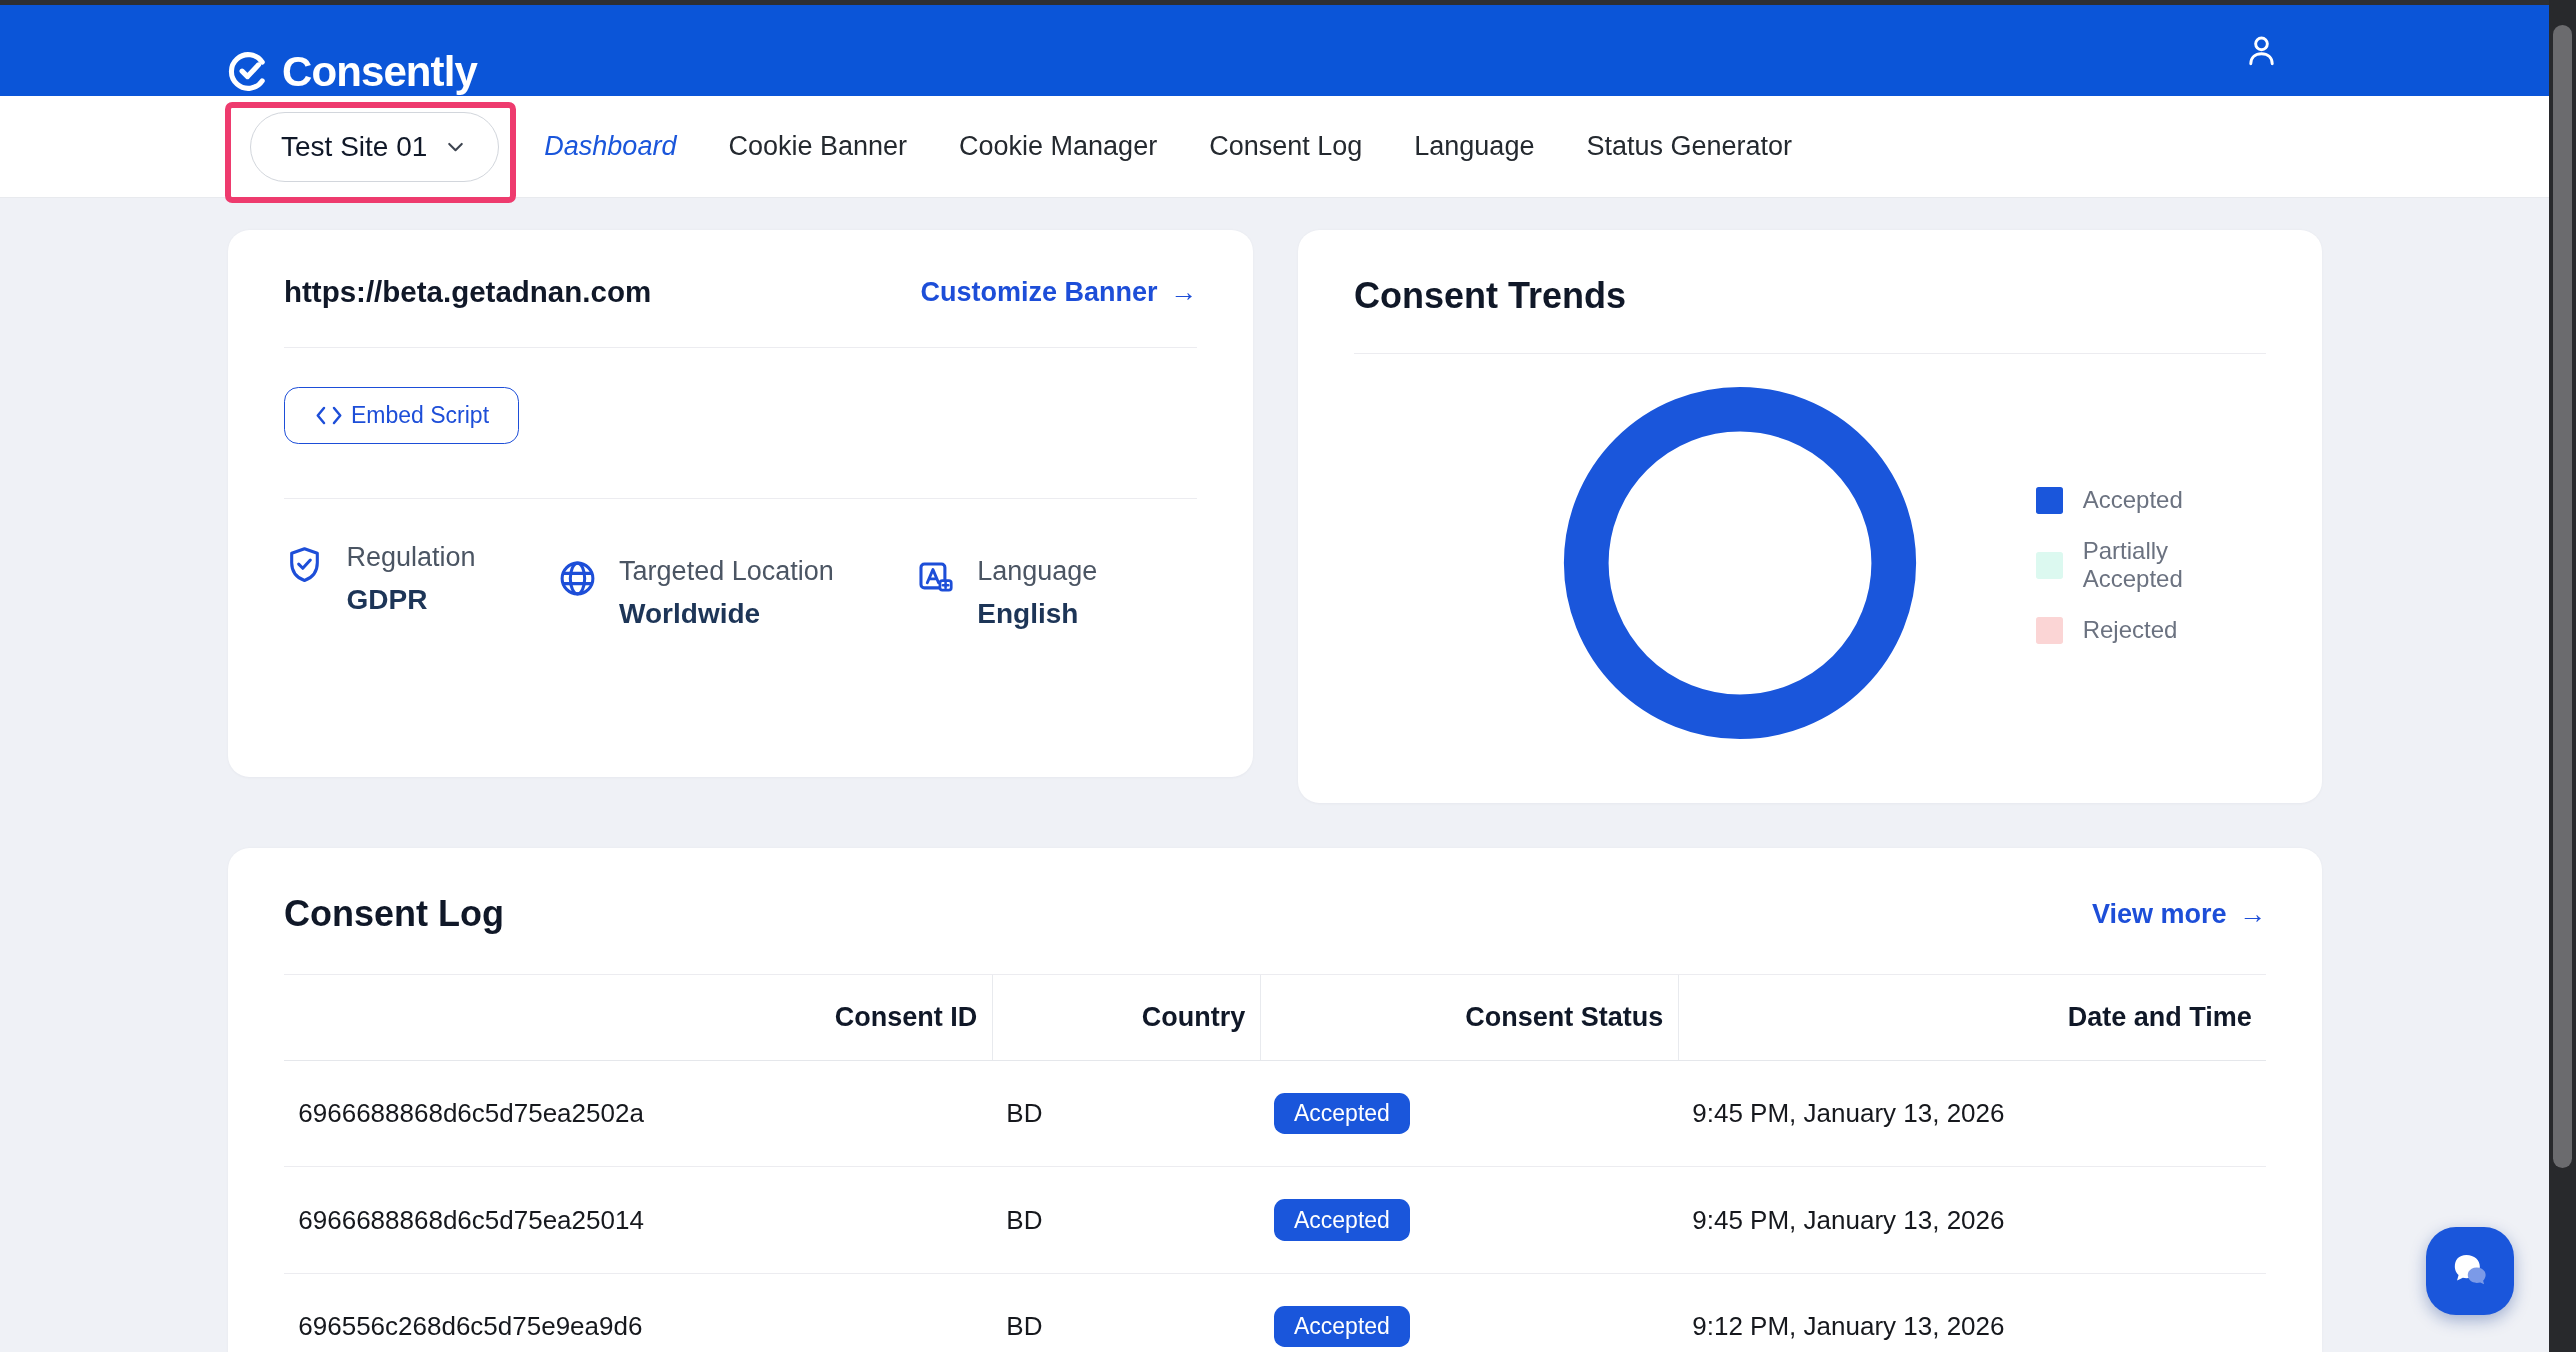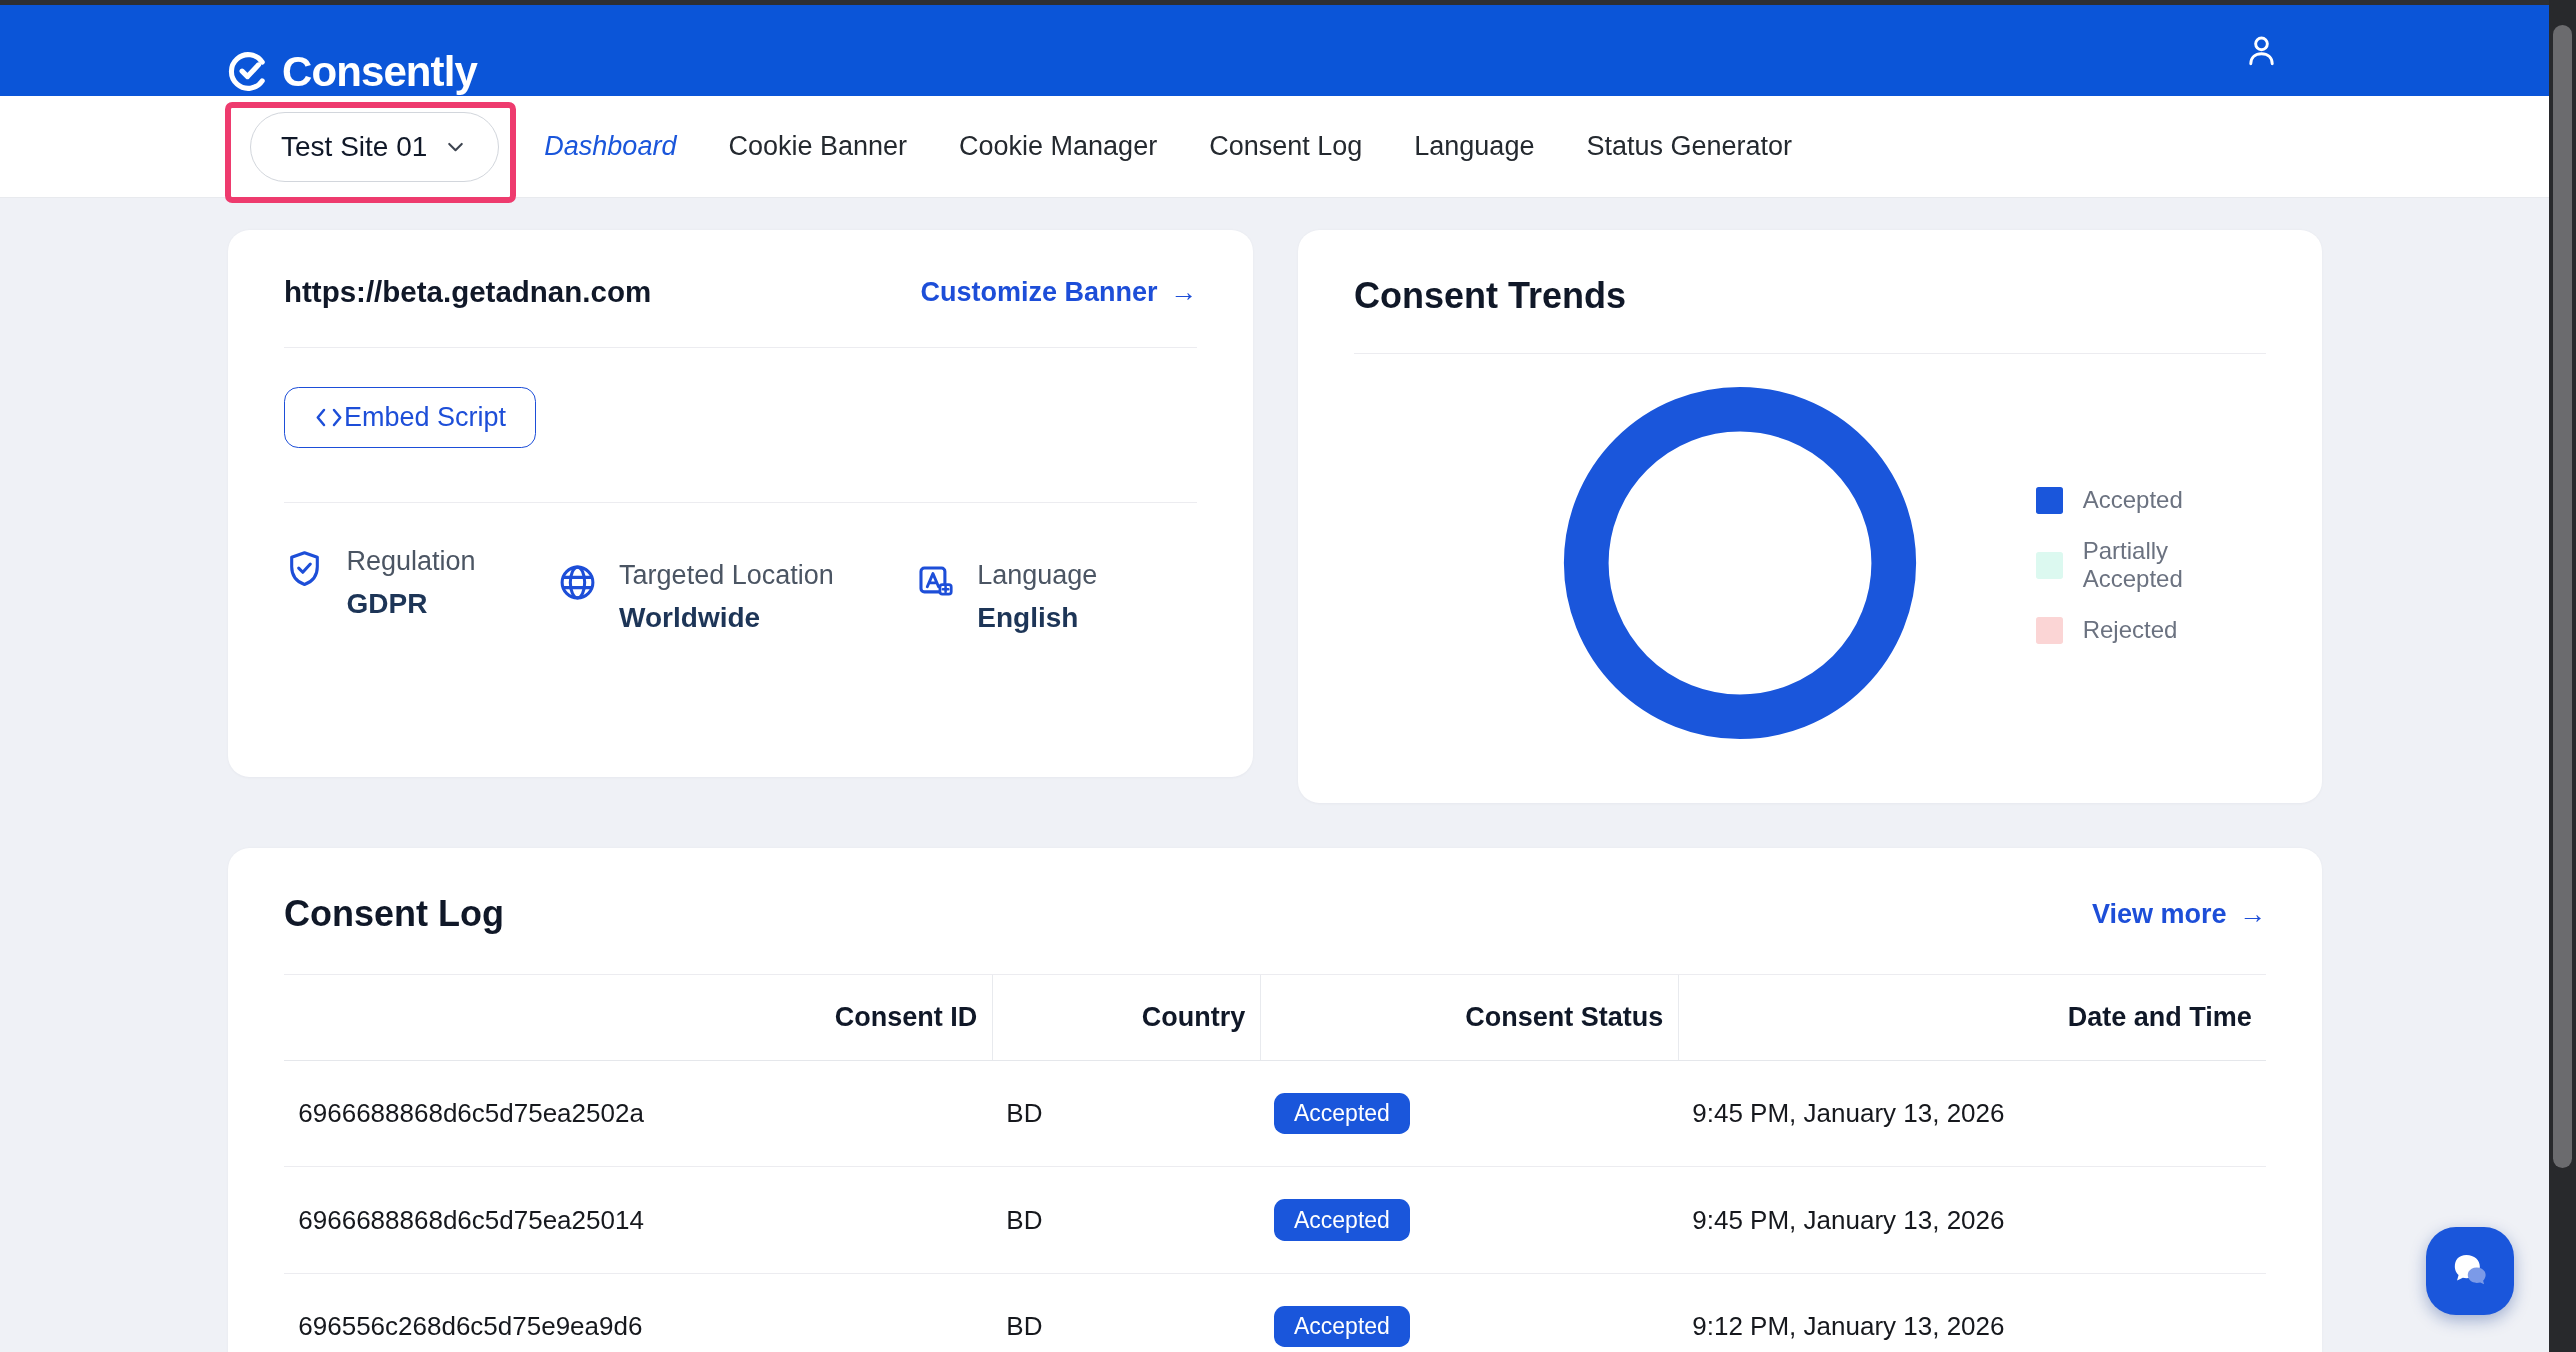--- a/index.html
+++ b/index.html
@@ -48,23 +48,23 @@
   .card-trends { left:1298px; top:230px; width:1024px; height:573px; padding:45px 56px; }
   .card-log    { left:228px; top:848px; width:2094px; height:626px; padding:45px 56px; }
   .divider { height:0.9px; background:#ececf0; width:100%; }
   
   .banner-head { display:flex; align-items:center; justify-content:space-between; }
   .site-url { font-size:29.5px; font-weight:700; color:#101828; }
   .link-blue { display:inline-flex; align-items:center; gap:12.5px; color:#1d4ed8; font-size:27px; font-weight:700; cursor:pointer; text-decoration:none; }
   .banner-head + .divider { margin-top:38px; }
   .banner-title { font-size:36px; font-weight:700; color:#101828; margin-top:47px; }
   .embed-btn {
-    margin-top:39px; display:inline-flex; align-items:center; gap:0;
+    margin-top:39px; display:inline-flex; align-items:center; gap:7px;
     border:1.8px solid #1d4ed8; border-radius:14.3px; background:#fff; color:#1d4ed8;
-    font-size:27px; font-weight:500; padding:14.3px 29px; cursor:pointer; font-family:inherit;
+    font-size:23px; font-weight:500; padding:14.3px 29px; cursor:pointer; font-family:inherit;
   }
   .banner-divider2 { margin-top:54px; }
   .meta-row { display:flex; align-items:flex-start; margin-top:43px; gap:0; }
   .meta-item { display:flex; align-items:flex-start; gap:21.5px; }
   .meta-item + .meta-item { margin-left:81px;margin-top:14px; }
   .meta-texts { display:flex; flex-direction:column; gap:10.7px; }
   .meta-label { font-size:27px; color:#4b5563; }
   .meta-value { font-size:28px; font-weight:700; color:#1d3557; }
   .meta-icon { width:41px; height:41px; margin-top:1.8px; }
   

